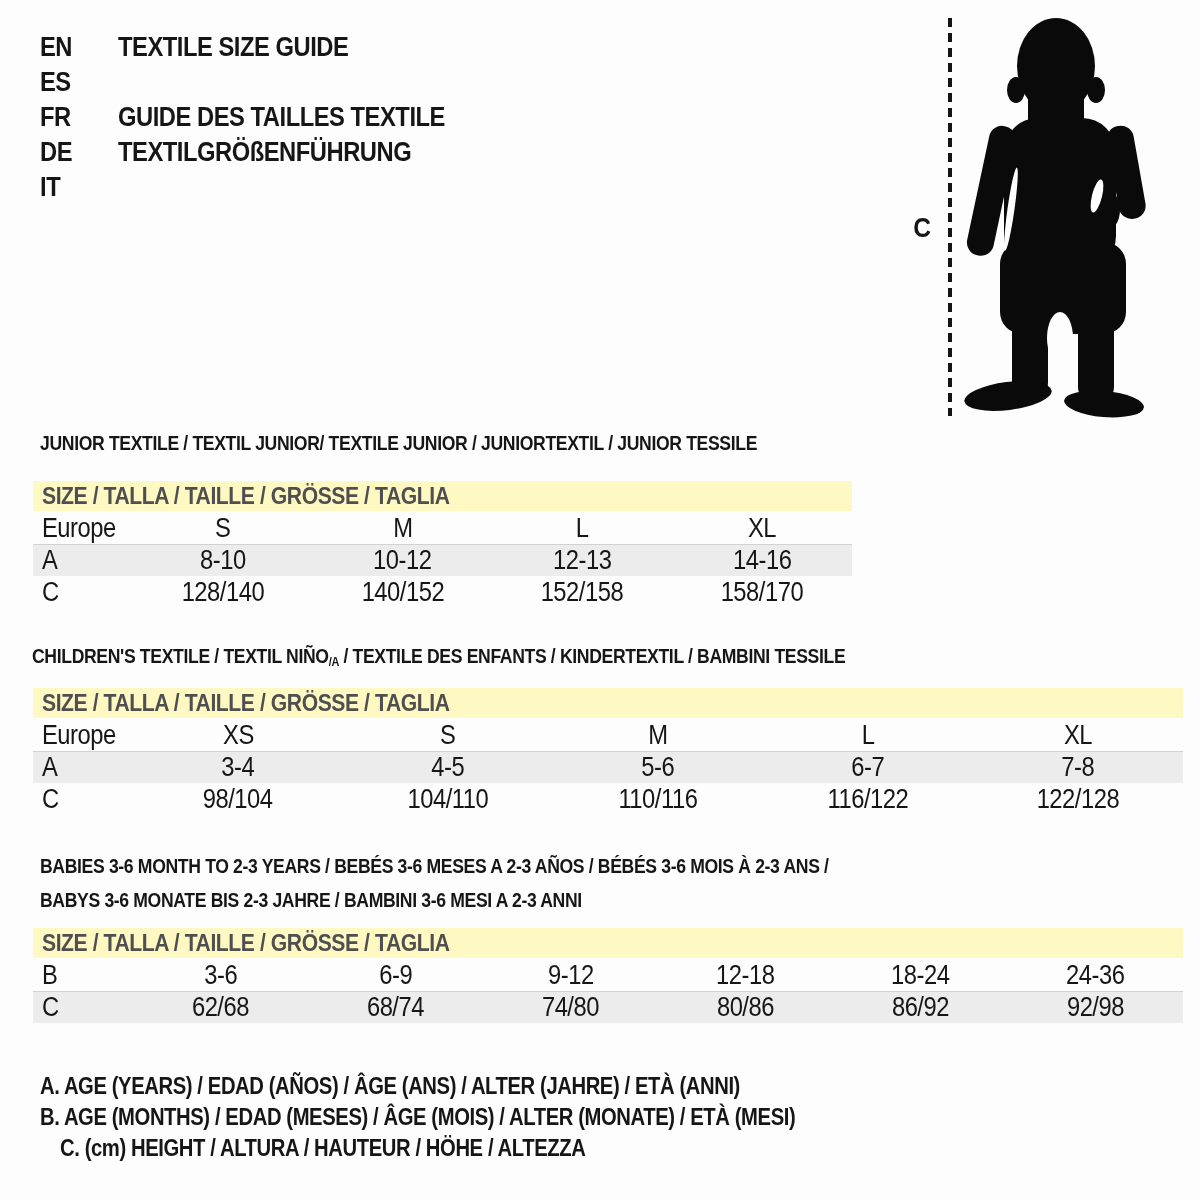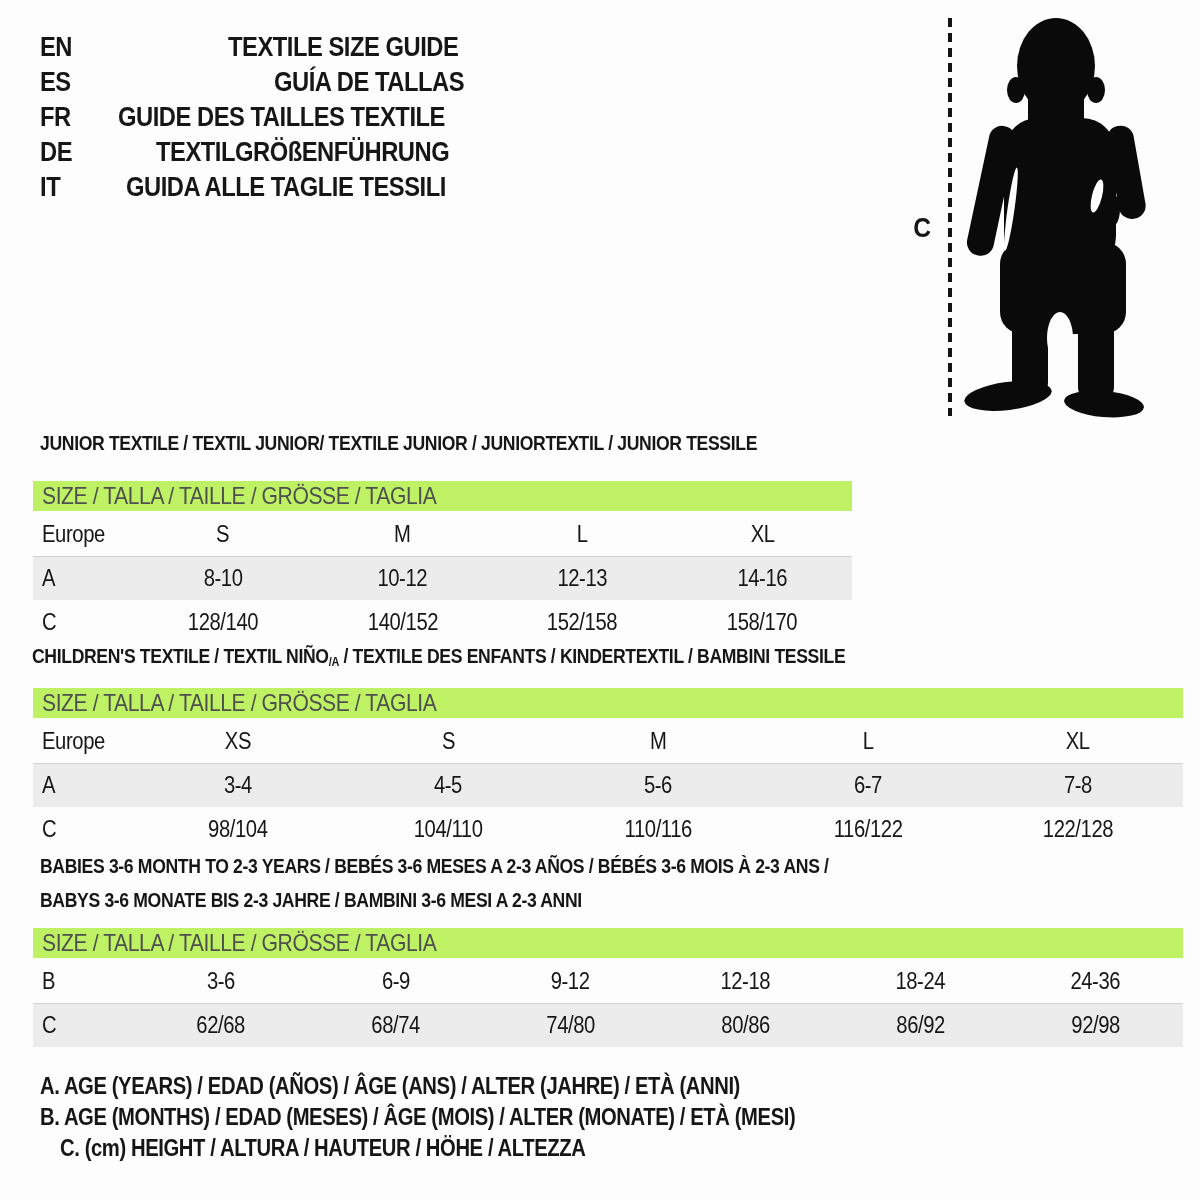--- a/index.html
+++ b/index.html
@@ -8,66 +8,64 @@
     background:#fdfdfd;color:#161616;
     font-family:"Liberation Sans", sans-serif;
   }
   .abs{position:absolute;}
   
   .cond{display:inline-block;transform:scaleX(0.88);transform-origin:0 50%;
         letter-spacing:-0.02em;white-space:nowrap;}
   .ctr{transform-origin:50% 50%;}
   
   .lang-block{left:40px;top:30px;}
-  .lang-row{display:flex;height:35px;align-items:center;font-weight:bold;font-size:27px;justify-content:space-between;}
+  .lang-row{display:flex;height:35px;align-items:center;font-weight:bold;font-size:27px;}
   .lang-code{width:78px;flex:0 0 78px;}
   
   .dash-line{left:948px;top:18px;width:4px;height:398px;
     background:repeating-linear-gradient(to bottom,#141414 0 9px,transparent 9px 15px);}
   .c-label{left:912px;top:212px;font-weight:bold;font-size:28px;}
   
   .sec-title{font-weight:bold;font-size:20px;line-height:24px;}
   .sub{font-size:0.62em;vertical-align:-0.25em;}
   
-  .bar{height:30px;background:#bef264;color:#4f4f4f;font-weight:normal;font-size:24px;
+  .bar{height:30px;background:#fef9c3;color:#4f4f4f;font-weight:bold;font-size:24px;
        line-height:30px;padding-left:9px;box-sizing:border-box;}
   
-  .trow{display:grid;height:44px;align-items:center;font-size:23px;}
+  .trow{display:grid;height:32px;align-items:center;font-size:27px;}
   .t1 .trow{grid-template-columns:100px repeat(4,1fr);}
   .t2 .trow{grid-template-columns:100px repeat(5,1fr);}
   .t3 .trow{grid-template-columns:100px repeat(6,1fr);}
   .trow .lbl{padding-left:9px;text-align:left;}
   .trow .val{text-align:center;}
   .shaded{background:#ececec;border-top:1px solid #d2d2d2;box-sizing:border-box;}
   
   .legend-line{font-weight:bold;font-size:23px;line-height:24px;}
 </style>
 </head>
 <body>
 
 <div class="abs lang-block">
   <div class="lang-row">
     <span class="lang-code"><span class="cond">EN</span></span>
     <span><span class="cond">TEXTILE SIZE GUIDE</span></span>
   </div>
   <div class="lang-row">
     <span class="lang-code"><span class="cond">ES</span></span>
-    <span><span class="cond">GUÍA DE TALLAS</span></span>
   </div>
   <div class="lang-row">
     <span class="lang-code"><span class="cond">FR</span></span>
     <span><span class="cond">GUIDE DES TAILLES TEXTILE</span></span>
   </div>
   <div class="lang-row">
     <span class="lang-code"><span class="cond">DE</span></span>
     <span><span class="cond">TEXTILGRÖßENFÜHRUNG</span></span>
   </div>
   <div class="lang-row">
     <span class="lang-code"><span class="cond">IT</span></span>
-    <span><span class="cond">GUIDA ALLE TAGLIE TESSILI</span></span>
   </div>
 </div>
 
 <div class="abs dash-line"></div>
 <div class="abs c-label"><span class="cond ctr">C</span></div>
 <svg class="abs" style="left:956px;top:14px;" width="190" height="406" viewBox="0 0 190 406" aria-hidden="true">
   <g fill="#0a0a0a">
     <ellipse cx="100" cy="52" rx="39" ry="48"></ellipse>
     <ellipse cx="60" cy="76" rx="9" ry="13"></ellipse>
     <ellipse cx="140" cy="76" rx="9" ry="13"></ellipse>

